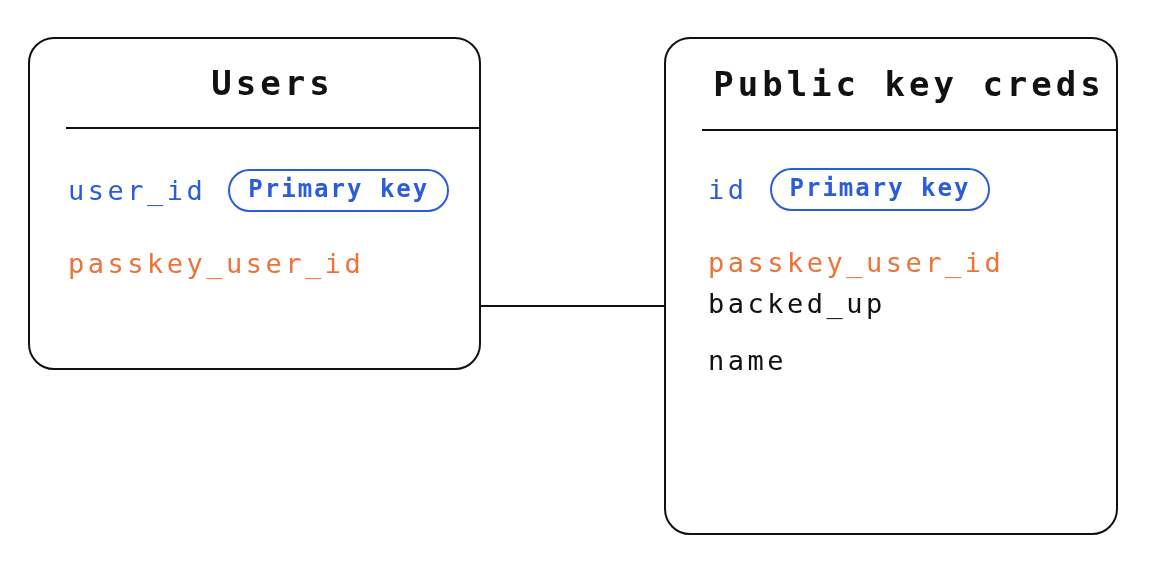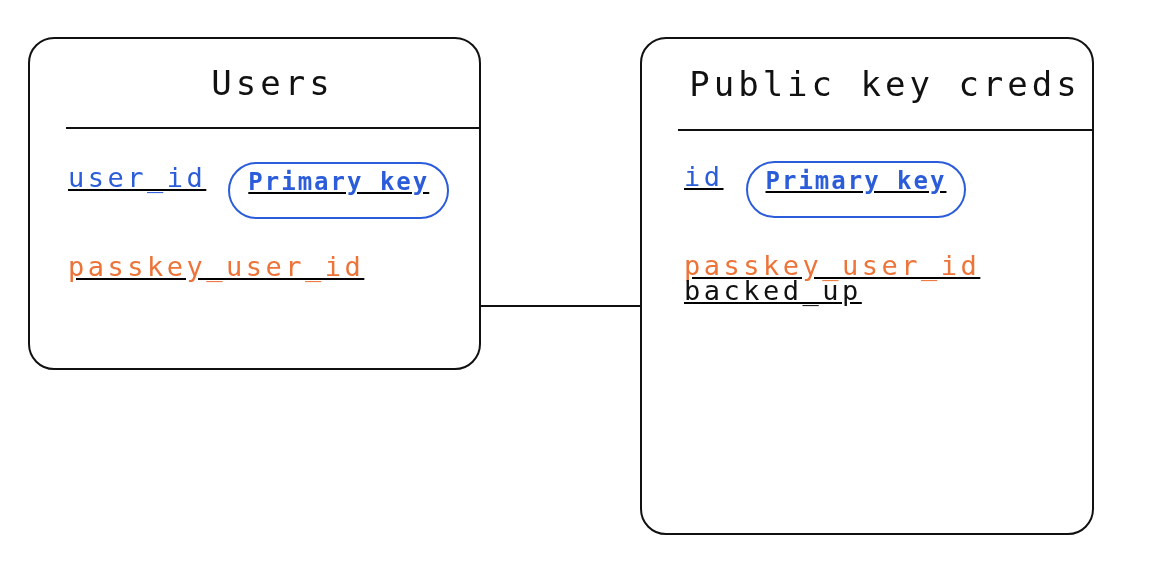--- a/index.html
+++ b/index.html
@@ -22,42 +22,42 @@
     overflow:hidden;
   }
   .table-box{
     position:absolute;
     background:var(--background);
     border:2px solid var(--border);
     border-radius:26px;
     box-sizing:border-box;
   }
   #table-users{left:28px; top:37px; width:453px; height:333px;}
-  #table-public-key-creds{left:640px; top:37px; width:454px; height:498px;}
+  #table-public-key-creds{left:664px; top:37px; width:454px; height:498px;}
   .table-header{
     display:flex;
     align-items:center;
     justify-content:center;
     border-bottom:2px solid var(--border);
-    font-weight:normal;
+    font-weight:bold;
     font-size:34px;
     letter-spacing:4px;
     color:var(--text);
     white-space:nowrap;
     margin-left:36px;
   }
   #table-users .table-header{height:88px;}
   #table-public-key-creds .table-header{height:90px;}
   .fields{padding:33px 0 0 38px;}
   #table-public-key-creds .fields{padding-top:30px;padding-left:42px;}
   .field-row{
     height:57px;
     display:flex;
+    align-items:center;
     white-space:nowrap;
-    text-decoration:underline;
   }
   .field-name{
     font-size:27px;
     letter-spacing:3.5px;
   }
   .c-blue{color:var(--blue);}
   .c-orange{color:var(--orange);margin-top:32px;}
   .c-text{color:var(--text);}
   .badge{
     margin-left:22px;
@@ -105,16 +105,19 @@
       <div class="field-row">
         <span class="field-name c-blue">id</span>
         <span class="badge">Primary key</span>
       </div>
       <div class="field-row">
         <span class="field-name c-orange">passkey_user_id</span>
       </div>
       <div class="field-row">
         <span class="field-name c-text">backed_up</span>
       </div>
+      <div class="field-row">
+        <span class="field-name c-text">name</span>
+      </div>
     </div>
   </div>
 
 </div>
 
 </body></html>

